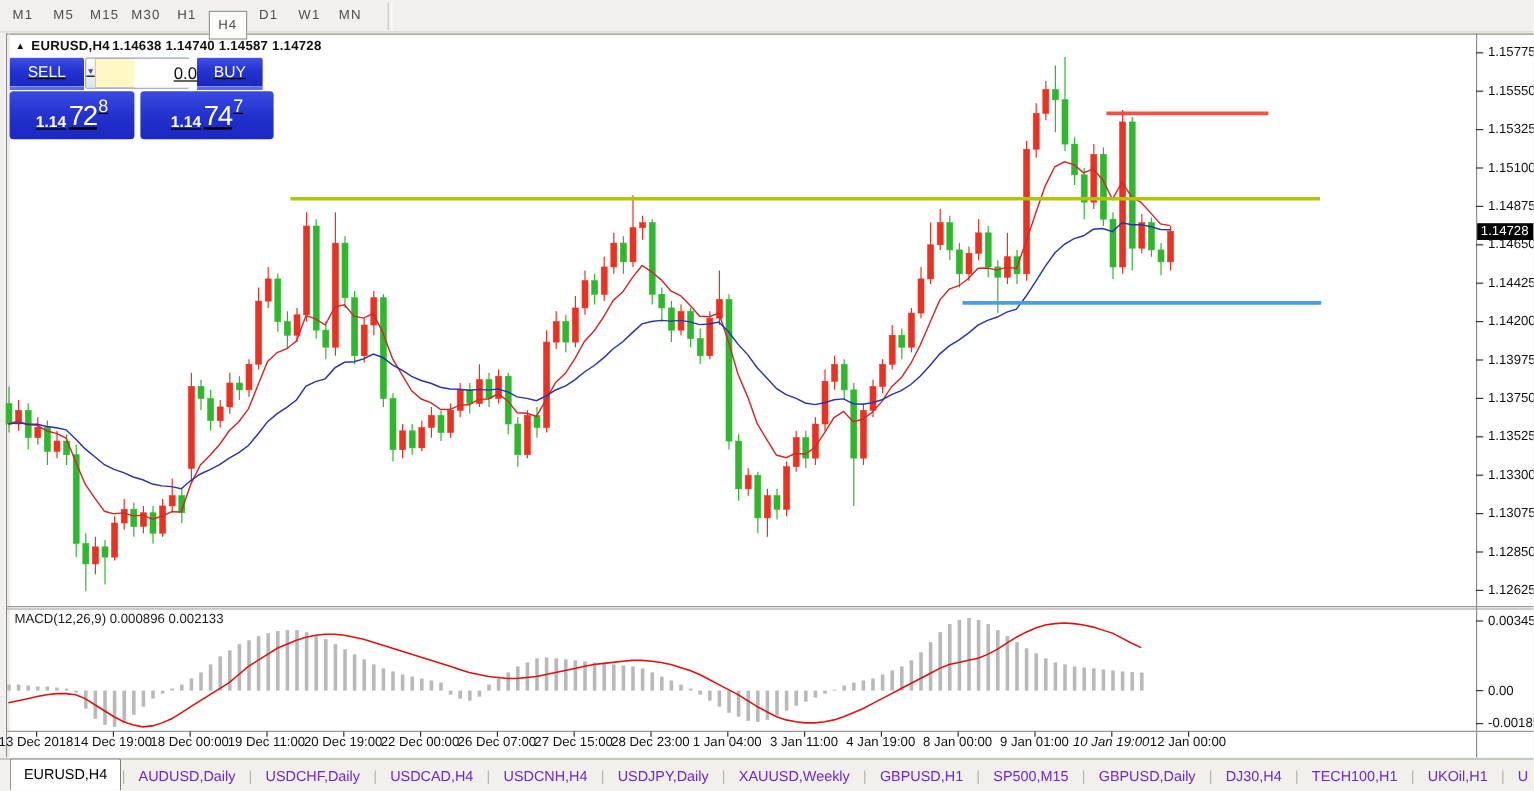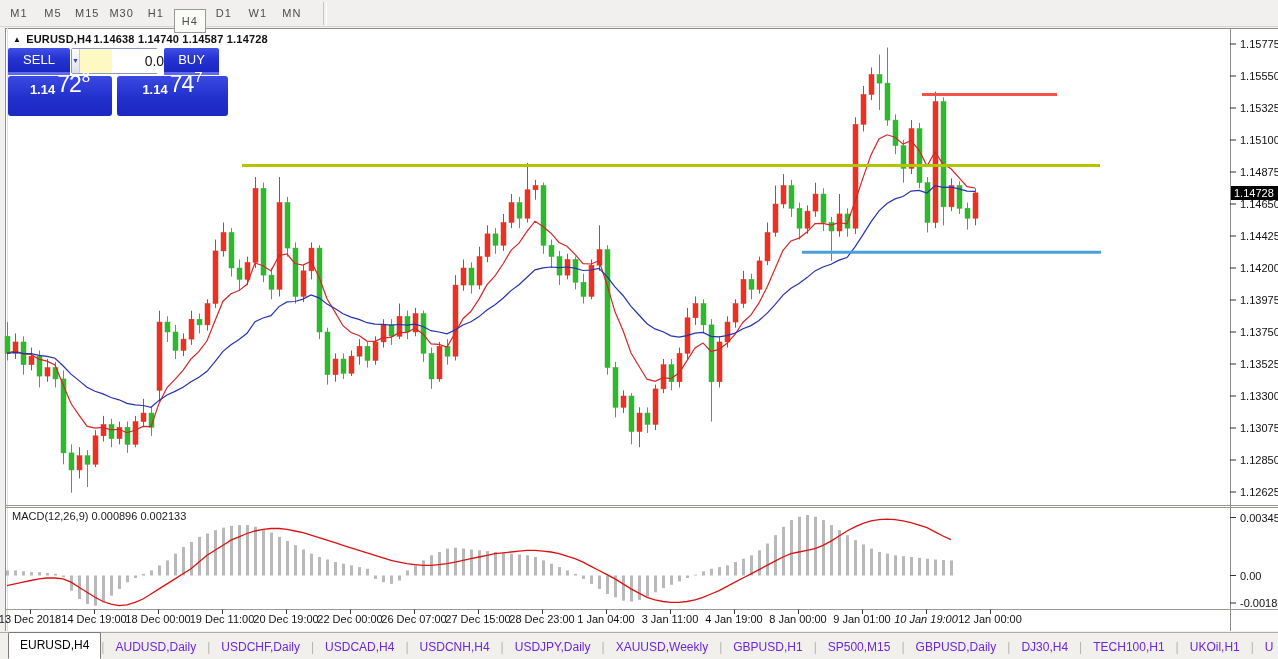--- a/index.html
+++ b/index.html
@@ -9,32 +9,32 @@
   .tf-btn{min-width:24px;padding:0 3px;height:22px;line-height:22px;text-align:center;font-size:11px;color:#4c4c4c;margin:0 1px;border:1px solid transparent;letter-spacing:1px;cursor:default;}
   .tf-btn.active{background:#fbfbf8;border:1px solid #9c9a96;margin-top:16px;}
   .toolbar-sep{width:2px;height:23px;margin-left:14px;border-left:1px solid #c9c7c3;border-right:1px solid #ffffff;}
   
   #plot{position:absolute;left:0;top:0;z-index:1;}
   
   #chart-title{position:absolute;left:13px;top:33px;font-size:11px;font-weight:700;color:#111;z-index:3;letter-spacing:0.2px;}
   #chart-title .mk{font-size:8px;position:relative;top:-1px;margin-right:5px;}
   #chart-title .vals{margin-left:2px;}
   
-  #trade-panel{position:absolute;left:8px;top:48px;width:226px;height:68px;z-index:4;}
+  #trade-panel{position:absolute;left:8px;top:48px;width:226px;height:68px;z-index:4;text-decoration:underline;}
   .tp-row1{display:flex;height:27px;}
   .tp-btn{background:linear-gradient(180deg,#4150e4 0%,#2433d2 45%,#1a27c2 100%);color:#fff;font-size:13px;text-align:center;line-height:24px;border-bottom:3px solid #5d6aee;box-sizing:border-box;border-radius:2px 2px 0 0;cursor:pointer;}
   #sell-btn{width:62px;}
   #buy-btn{width:55px;margin-left:6px;}
   .lot-box{width:87px;margin-left:1px;height:26px;background:#fef9c3;border:1px solid #8d96c8;border-radius:2px;display:flex;box-sizing:border-box;gap:32px;}
   .spin{width:17px;height:100%;background:linear-gradient(180deg,#fefefe,#dde1ec);color:#3344cc;font-size:7px;text-align:center;line-height:24px;cursor:pointer;}
   .spin.dn{border-right:1px solid #c6cade;}
   .spin.up{border-left:1px solid #c6cade;}
   .lot-input{flex:1;border:none;outline:none;font-size:14px;color:#111;text-align:right;padding-right:6px;width:58px;font-family:"Liberation Sans",sans-serif;}
   .tp-row2{display:flex;margin-top:1px;height:40px;}
-  .price-box{background:linear-gradient(180deg,#3b4ae2 0%,#2230cc 55%,#1b28c2 100%);border-radius:3px;color:#fff;display:flex;align-items:flex-end;justify-content:center;padding-bottom:17px;box-sizing:border-box;cursor:pointer;}
+  .price-box{background:linear-gradient(180deg,#3b4ae2 0%,#2230cc 55%,#1b28c2 100%);border-radius:3px;color:#fff;display:flex;align-items:flex-end;justify-content:center;padding-bottom:5px;box-sizing:border-box;cursor:pointer;}
   #sell-price-box{width:104px;}
   #buy-price-box{width:111px;margin-left:5px;}
   .pb-small{font-size:13px;font-weight:700;margin-right:2px;line-height:19px;}
   .pb-big{font-size:23px;line-height:30px;font-weight:400;letter-spacing:-1px;}
   .pb-sup{font-size:15px;line-height:15px;position:relative;top:-15px;margin-left:1px;}
   
   #macd-label{position:absolute;left:12px;top:510px;font-size:11px;color:#1a1a1a;z-index:3;}
   .pricelab{position:absolute;left:1240px;font-size:11px;color:#111;z-index:3;white-space:nowrap;}
   .macdlab{position:absolute;left:1240px;font-size:11px;color:#111;z-index:3;white-space:nowrap;}
   #cur-badge{position:absolute;left:1231px;width:47px;height:14px;background:#000;color:#fff;font-size:11px;line-height:14px;padding-left:3px;box-sizing:border-box;z-index:4;}

